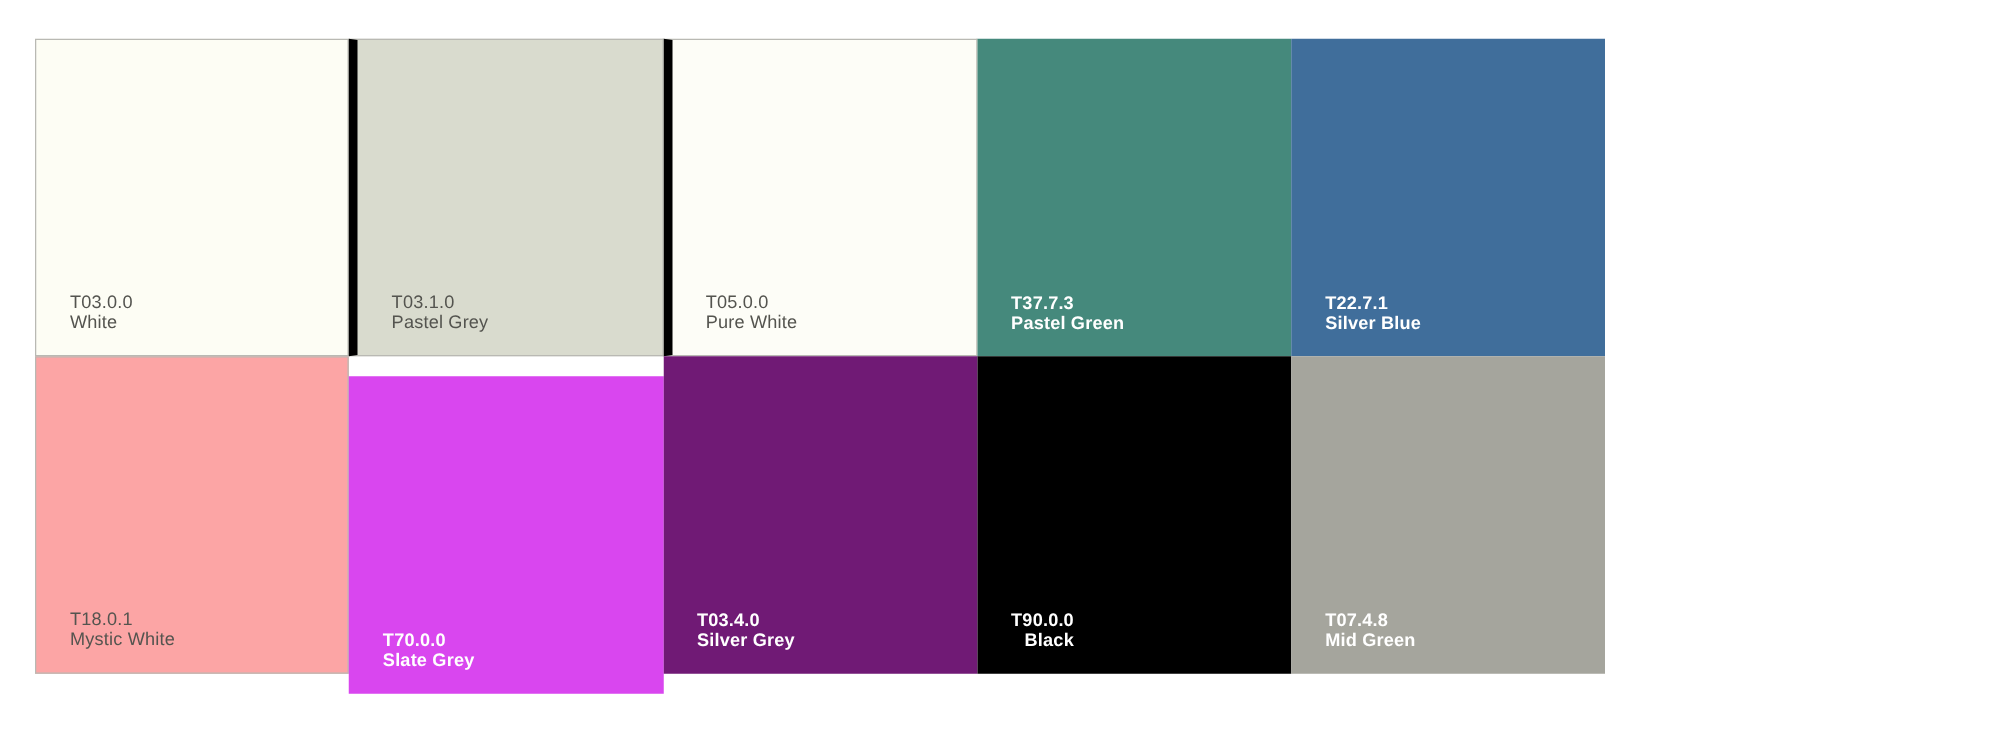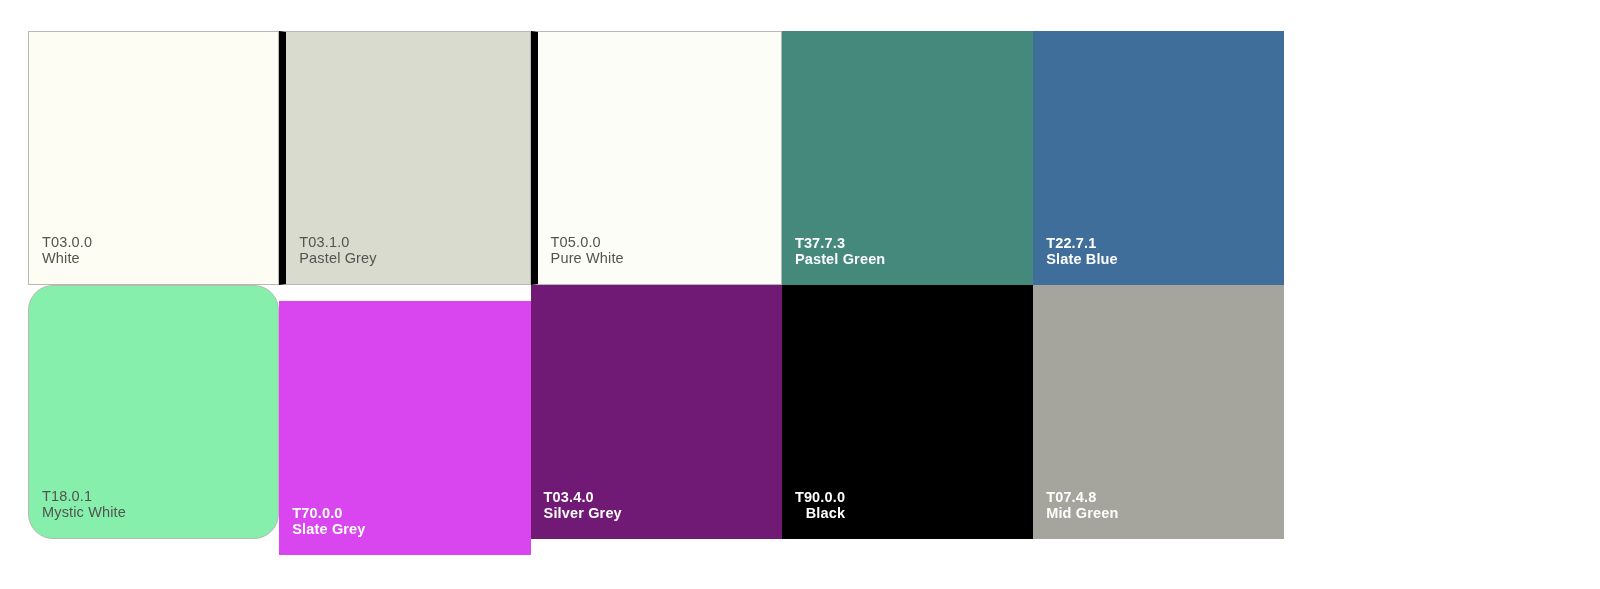--- a/index.html
+++ b/index.html
@@ -49,21 +49,21 @@
     border-left: 7px solid #000000;
   }
 
   .swatch.empty {
     background: transparent;
     border: none;
   }
 
   .swatch-caption {
     position: absolute;
-    left: 13px;
+    left: 27px;
     bottom: 18px;
     line-height: 1.06;
     letter-spacing: 0.15px;
     white-space: nowrap;
   }
 
   .swatch-code {
     display: block;
     font-size: 14.5px;
     font-weight: 400;
@@ -118,29 +118,29 @@
     <div class="swatch on-dark" style="background-color: rgb(69, 137, 124); padding-left: 16px;">
       <div class="swatch-caption">
         <span class="swatch-code">T37.7.3</span>
         <span class="swatch-name">Pastel Green</span>
       </div>
     </div>
 
     <div class="swatch on-dark" style="background-color: rgb(64, 110, 155);">
       <div class="swatch-caption">
         <span class="swatch-code">T22.7.1</span>
-        <span class="swatch-name">Slate Blue</span>
+        <span class="swatch-name">Silver Blue</span>
       </div>
     </div>
 
   </div>
 
   <div class="swatch-row row-2">
 
-    <div class="swatch on-light bordered" style="background-color: #86efac; border-radius: 25px;">
+    <div class="swatch on-light bordered" style="background-color: #fca5a5;">
       <div class="swatch-caption">
         <span class="swatch-code">T18.0.1</span>
         <span class="swatch-name">Mystic White</span>
       </div>
     </div>
 
     <div class="swatch on-dark" style="background-color: #d946ef; margin-top: 16px;">
       <div class="swatch-caption">
         <span class="swatch-code">T70.0.0</span>
         <span class="swatch-name">Slate Grey</span>

